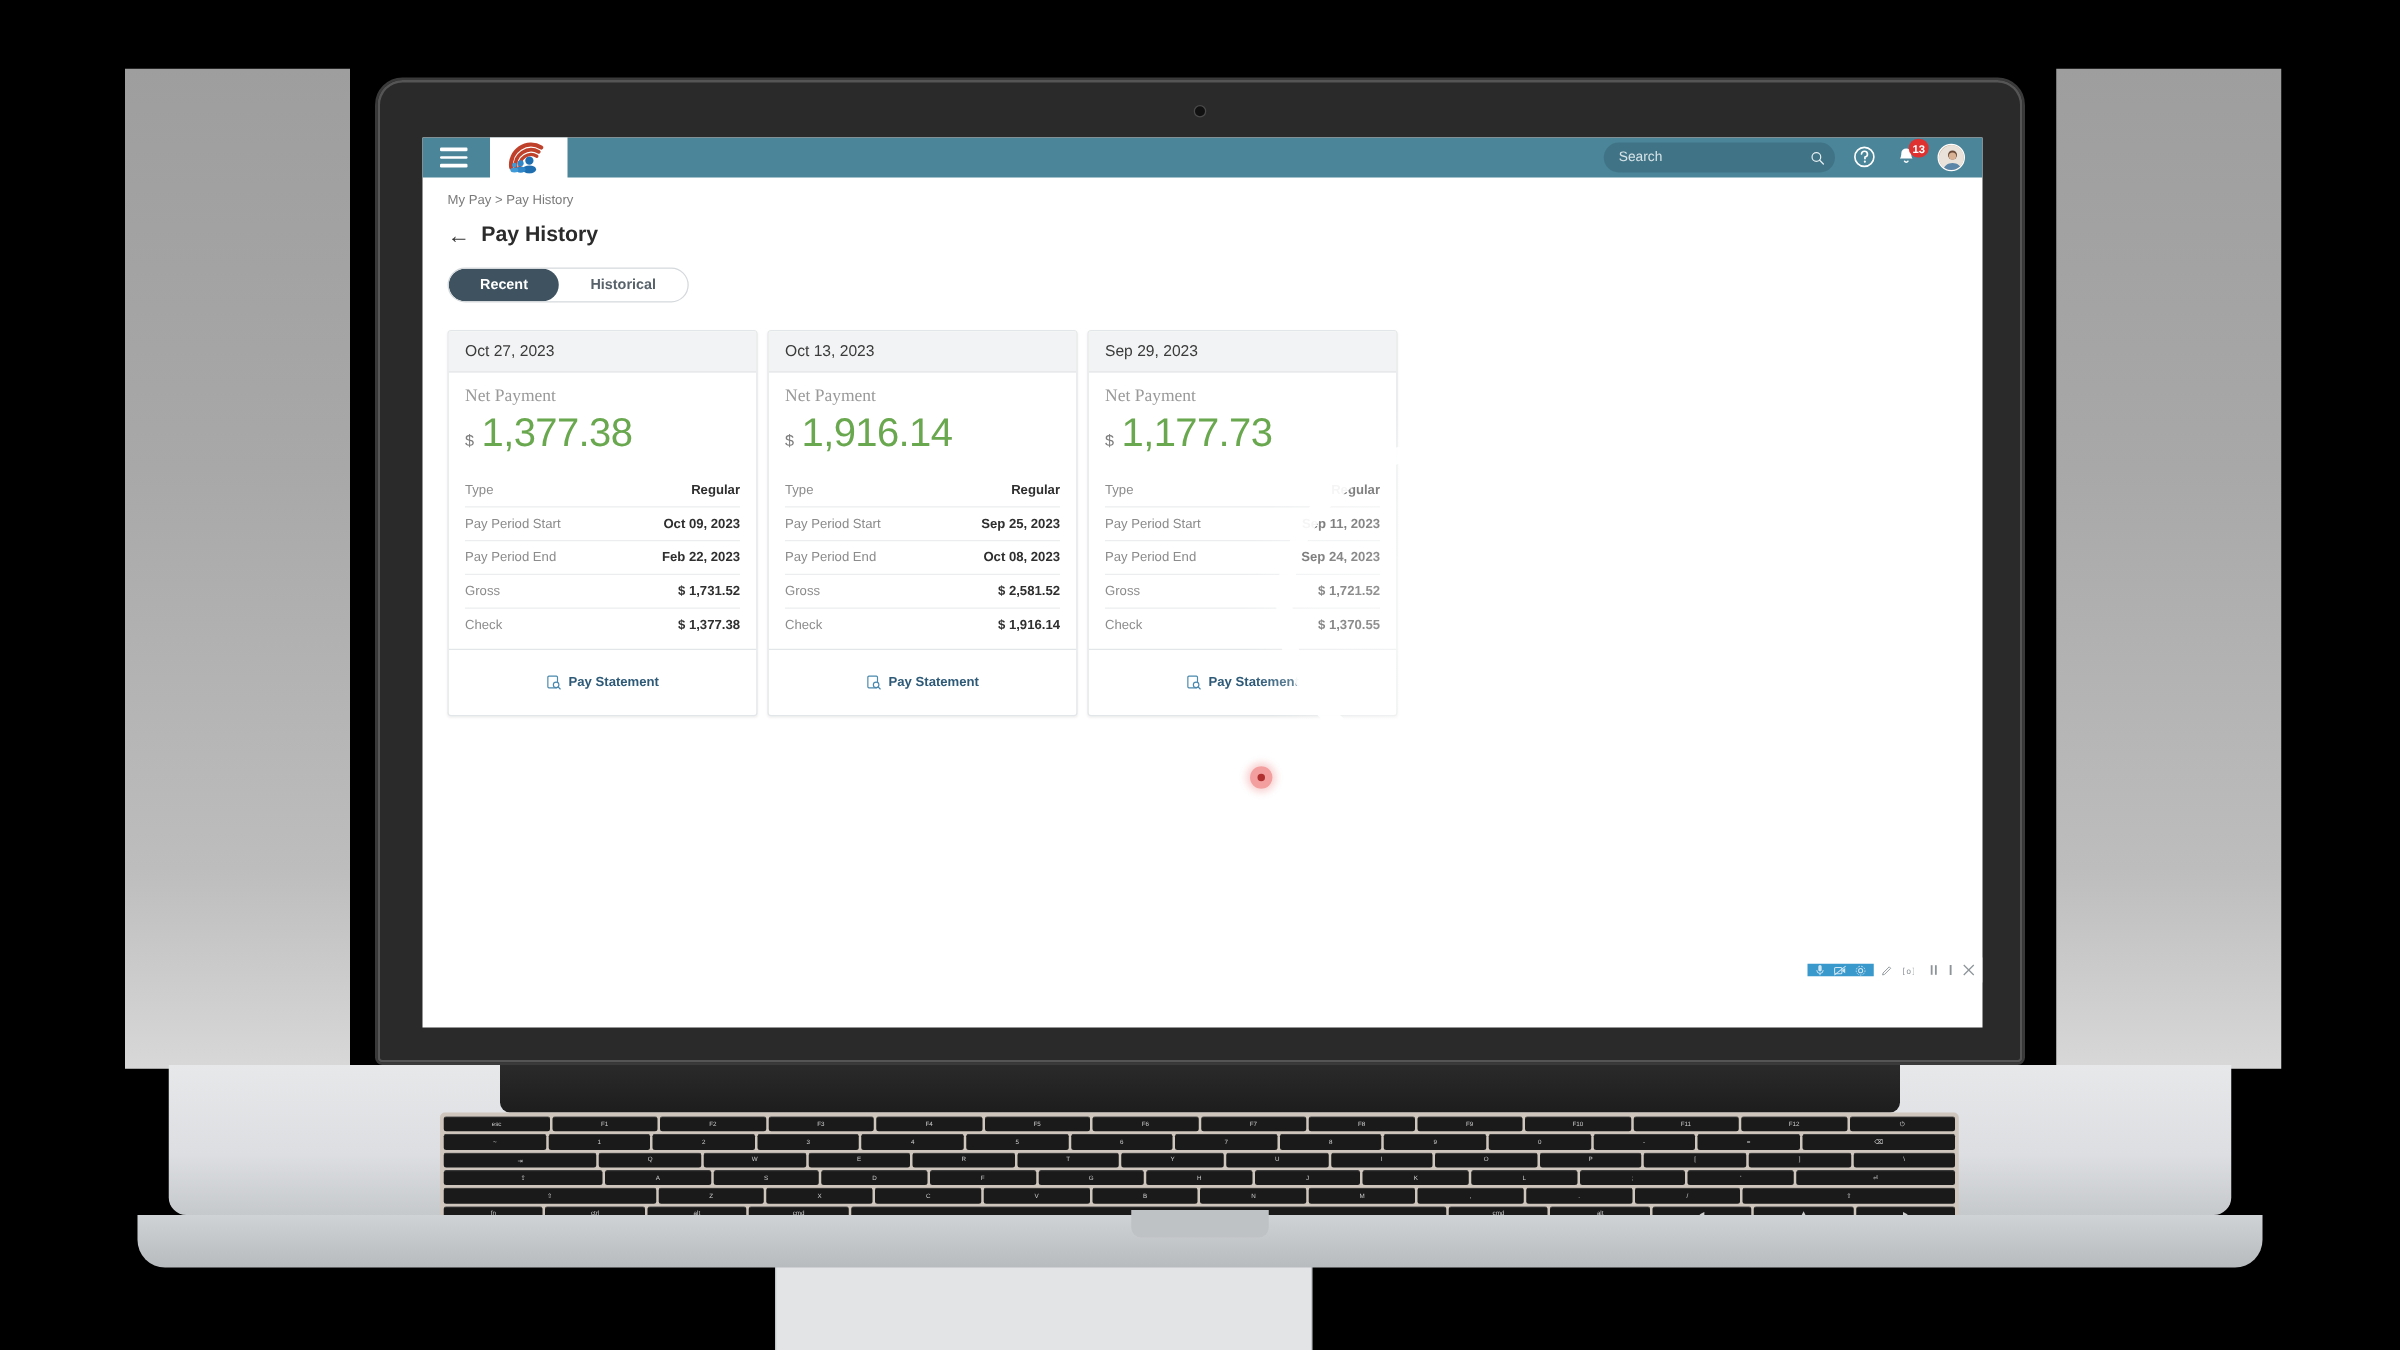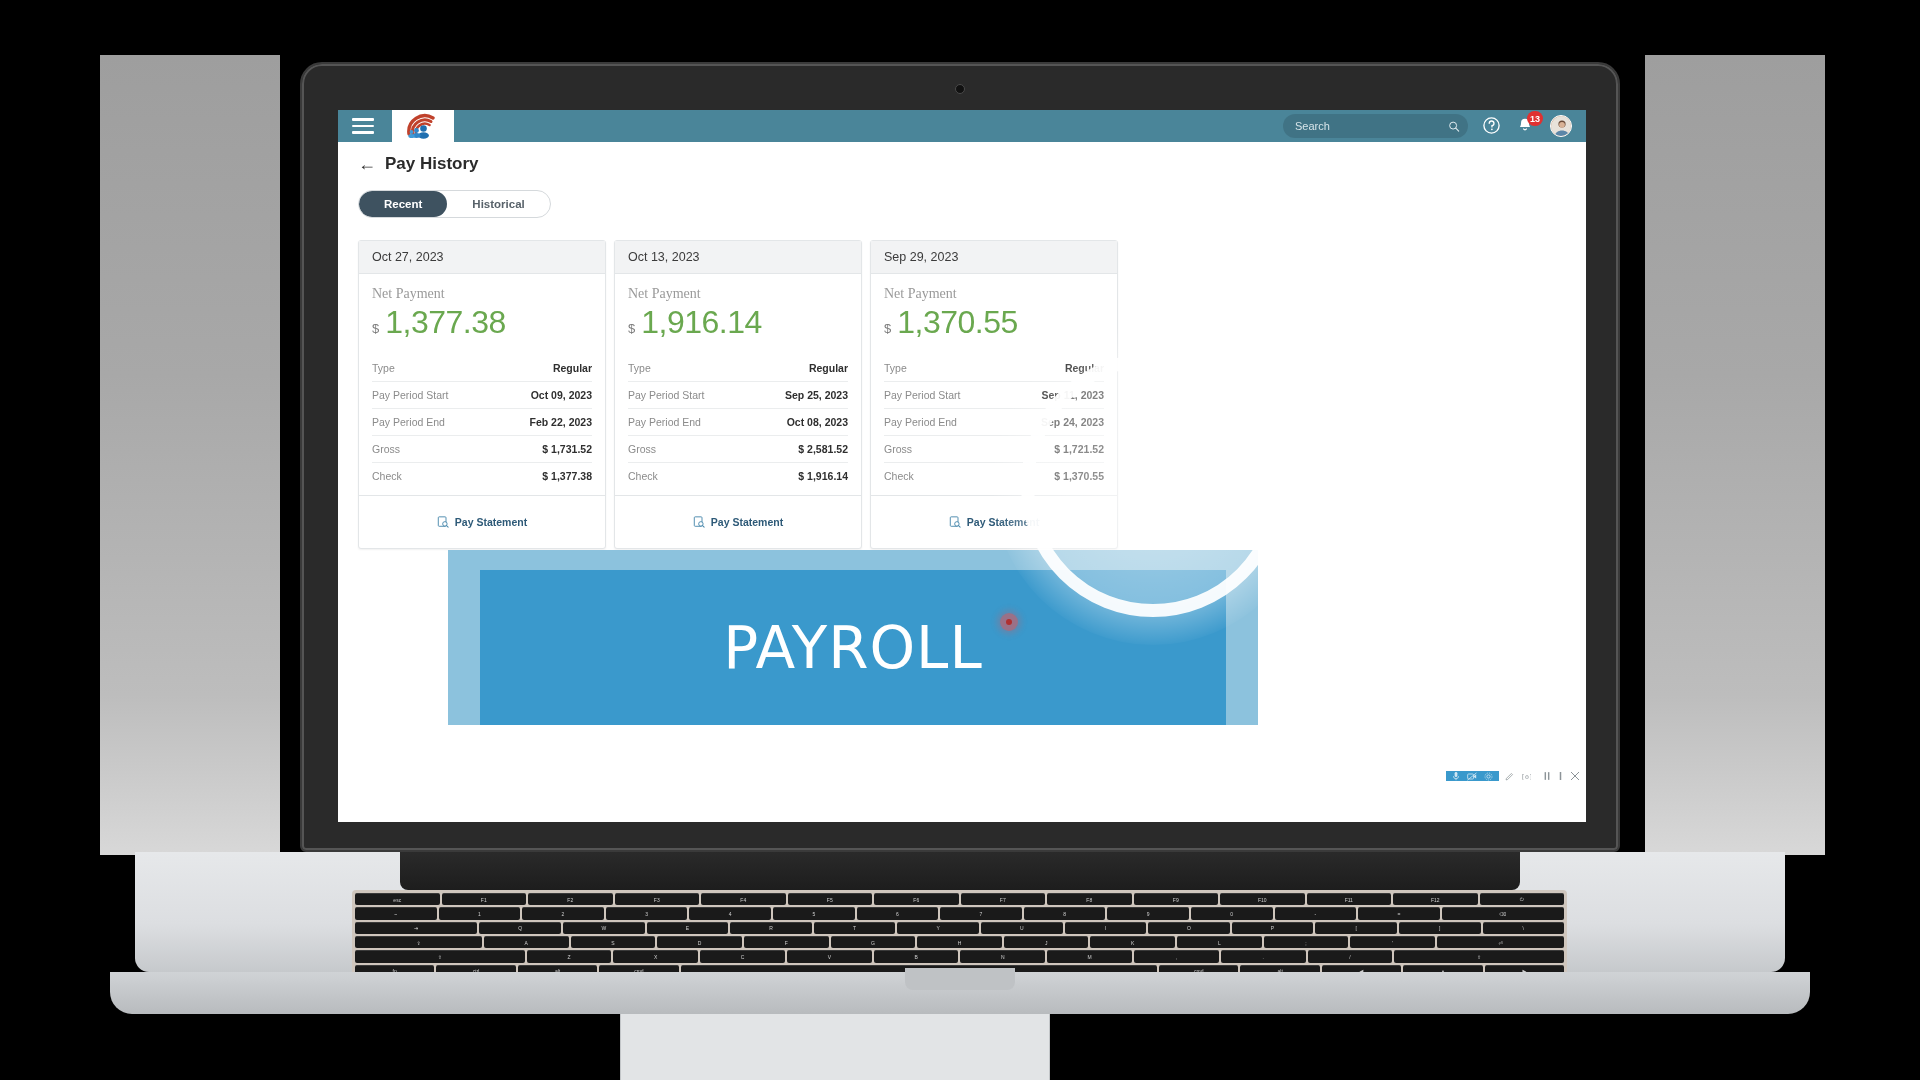--- a/index.html
+++ b/index.html
@@ -266,20 +266,21 @@
               <circle cx="11" cy="11" r="11" fill="#e8e2da"></circle>
               <circle cx="11" cy="8" r="3.6" fill="#6b4b38"></circle>
               <path d="M3.6 21c0-4 3.3-6.6 7.4-6.6s7.4 2.6 7.4 6.6z" fill="#5b86a8"></path>
               <circle cx="11" cy="8.8" r="2.9" fill="#d9b296"></circle>
             </svg>
           </div>
         </div>
       </div>
 
       <div id="content">
+        <div class="breadcrumb">My Pay  &gt;  Pay History</div>
 
         <div class="page-title">
           <span class="back-arrow">←</span>
           <span>Pay History</span>
         </div>
 
         <div class="tabs">
           <div class="tab active">Recent</div>
           <div class="tab">Historical</div>
         </div>
@@ -363,21 +364,21 @@
               <span>Pay Statement</span>
             </div>
           </div>
 
           <div class="card">
             <div class="card-head">Sep 29, 2023</div>
             <div class="card-body">
               <div class="net-label">Net Payment</div>
               <div class="net-amount">
                 <span class="net-cur">$</span>
-                <span class="net-val">1,370.55</span>
+                <span class="net-val">1,177.73</span>
               </div>
               <div class="row">
                 <span class="k">Type</span>
                 <span class="v">Regular</span>
               </div>
               <div class="row">
                 <span class="k">Pay Period Start</span>
                 <span class="v">Sep 11, 2023</span>
               </div>
               <div class="row">
@@ -399,25 +400,20 @@
                 <circle cx="9.2" cy="9.2" r="2.6" stroke="#4a89ad" stroke-width="1.1" fill="#fff"></circle>
                 <line x1="11.1" y1="11.1" x2="13" y2="13" stroke="#4a89ad" stroke-width="1.2" stroke-linecap="round"></line>
               </svg>
               <span>Pay Statement</span>
             </div>
           </div>
 
         </div>
       </div>
 
-      <div id="banner">
-        <div id="banner-inner">
-          <span>PAYROLL</span>
-        </div>
-      </div>
 
       <div id="vbar">
         <div class="seg blue">
           <svg width="8" height="10" viewBox="0 0 10 12">
             <rect x="3.3" y="1" width="3.4" height="6.4" rx="1.7" fill="currentColor"></rect>
             <path d="M1.8 6.2a3.2 3.2 0 0 0 6.4 0" stroke="currentColor" stroke-width="1" fill="none"></path>
             <line x1="5" y1="9.4" x2="5" y2="11.2" stroke="currentColor" stroke-width="1"></line>
           </svg>
           <svg width="10" height="9" viewBox="0 0 12 10">
             <rect x="0.8" y="2" width="7" height="6" rx="1" stroke="currentColor" stroke-width="1" fill="none"></rect>

